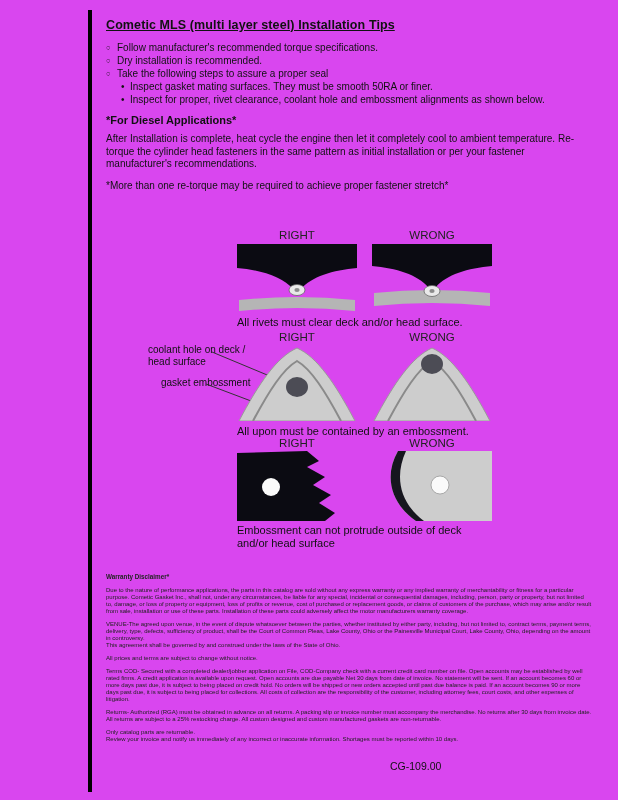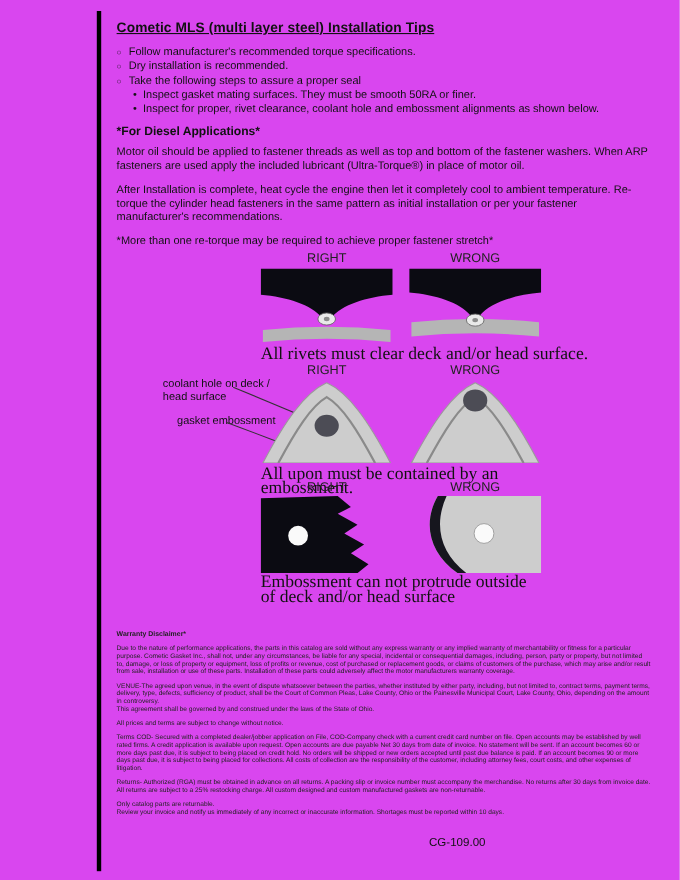--- a/index.html
+++ b/index.html
@@ -14,21 +14,21 @@
   .tip { display:flex; }
   .tip .b { flex:0 0 11px; width:11px; font-size:7.5px; line-height:13px; }
   .tip.sub { margin-left:15px; }
   .tip.sub .b { flex:0 0 9px; width:9px; font-size:10px; }
   .diesel-heading { position:absolute; left:106px; top:114px; margin:0; font-size:11px; font-weight:bold; }
   .paras { position:absolute; left:106px; top:133px; width:484px; font-size:10px; line-height:12.5px; }
   .paras p { margin:0 0 9px 0; }
   .dhead { position:absolute; width:120px; text-align:center; font-size:11.5px; color:#222; }
   .dimg { position:absolute; width:120px; height:78px; }
   .dimg svg { display:block; }
-  .caption { position:absolute; font-size:16px; line-height:12.5px; color:#111;font-family:Liberation Serif, serif; }
+  .caption { position:absolute; font-size:11px; line-height:12.5px; color:#111; }
   .dlabel { position:absolute; font-size:10px; line-height:11.5px; color:#111; }
   .arrows { position:absolute; left:196px; top:342px; width:120px; height:80px; }
   .fine { position:absolute; left:106px; top:573px; width:486px; font-size:6px; line-height:7px; color:#222; }
   .fine .fine-head { font-size:6.3px; font-weight:bold; margin:0 0 7px 0; }
   .fine p { margin:0 0 6px 0; white-space:pre-line; }
   .footer { position:absolute; left:390px; top:760px; font-size:10.5px; color:#111; }
 </style>
 </head>
 <body>
 
@@ -57,21 +57,20 @@
     </div>
     <div class="tip sub">
       <span class="b">•</span>
       <span>Inspect for proper, rivet clearance, coolant hole and embossment alignments as shown below.</span>
     </div>
   </div>
 
   <h2 class="diesel-heading">*For Diesel Applications*</h2>
 
   <div class="paras">
-    <p>Motor oil should be applied to fastener threads as well as top and bottom of the fastener washers. When ARP fasteners are used apply the included lubricant (Ultra-Torque®) in place of motor oil.</p>
     <p>After Installation is complete, heat cycle the engine then let it completely cool to ambient temperature. Re-torque the cylinder head fasteners in the same pattern as initial installation or per your fastener manufacturer's recommendations.</p>
     <p>*More than one re-torque may be required to achieve proper fastener stretch*</p>
   </div>
 
   <div class="dhead" style="left:237px; top:229px;">RIGHT</div>
   <div class="dhead" style="left:372px; top:229px;">WRONG</div>
 
   <div class="dimg" style="left:237px; top:244px;">
     <svg width="120" height="70" viewBox="0 0 120 70">
       <path d="M2,56 Q60,50 118,56 L118,67 Q60,61 2,67 Z" fill="#b5b5b5"></path>

